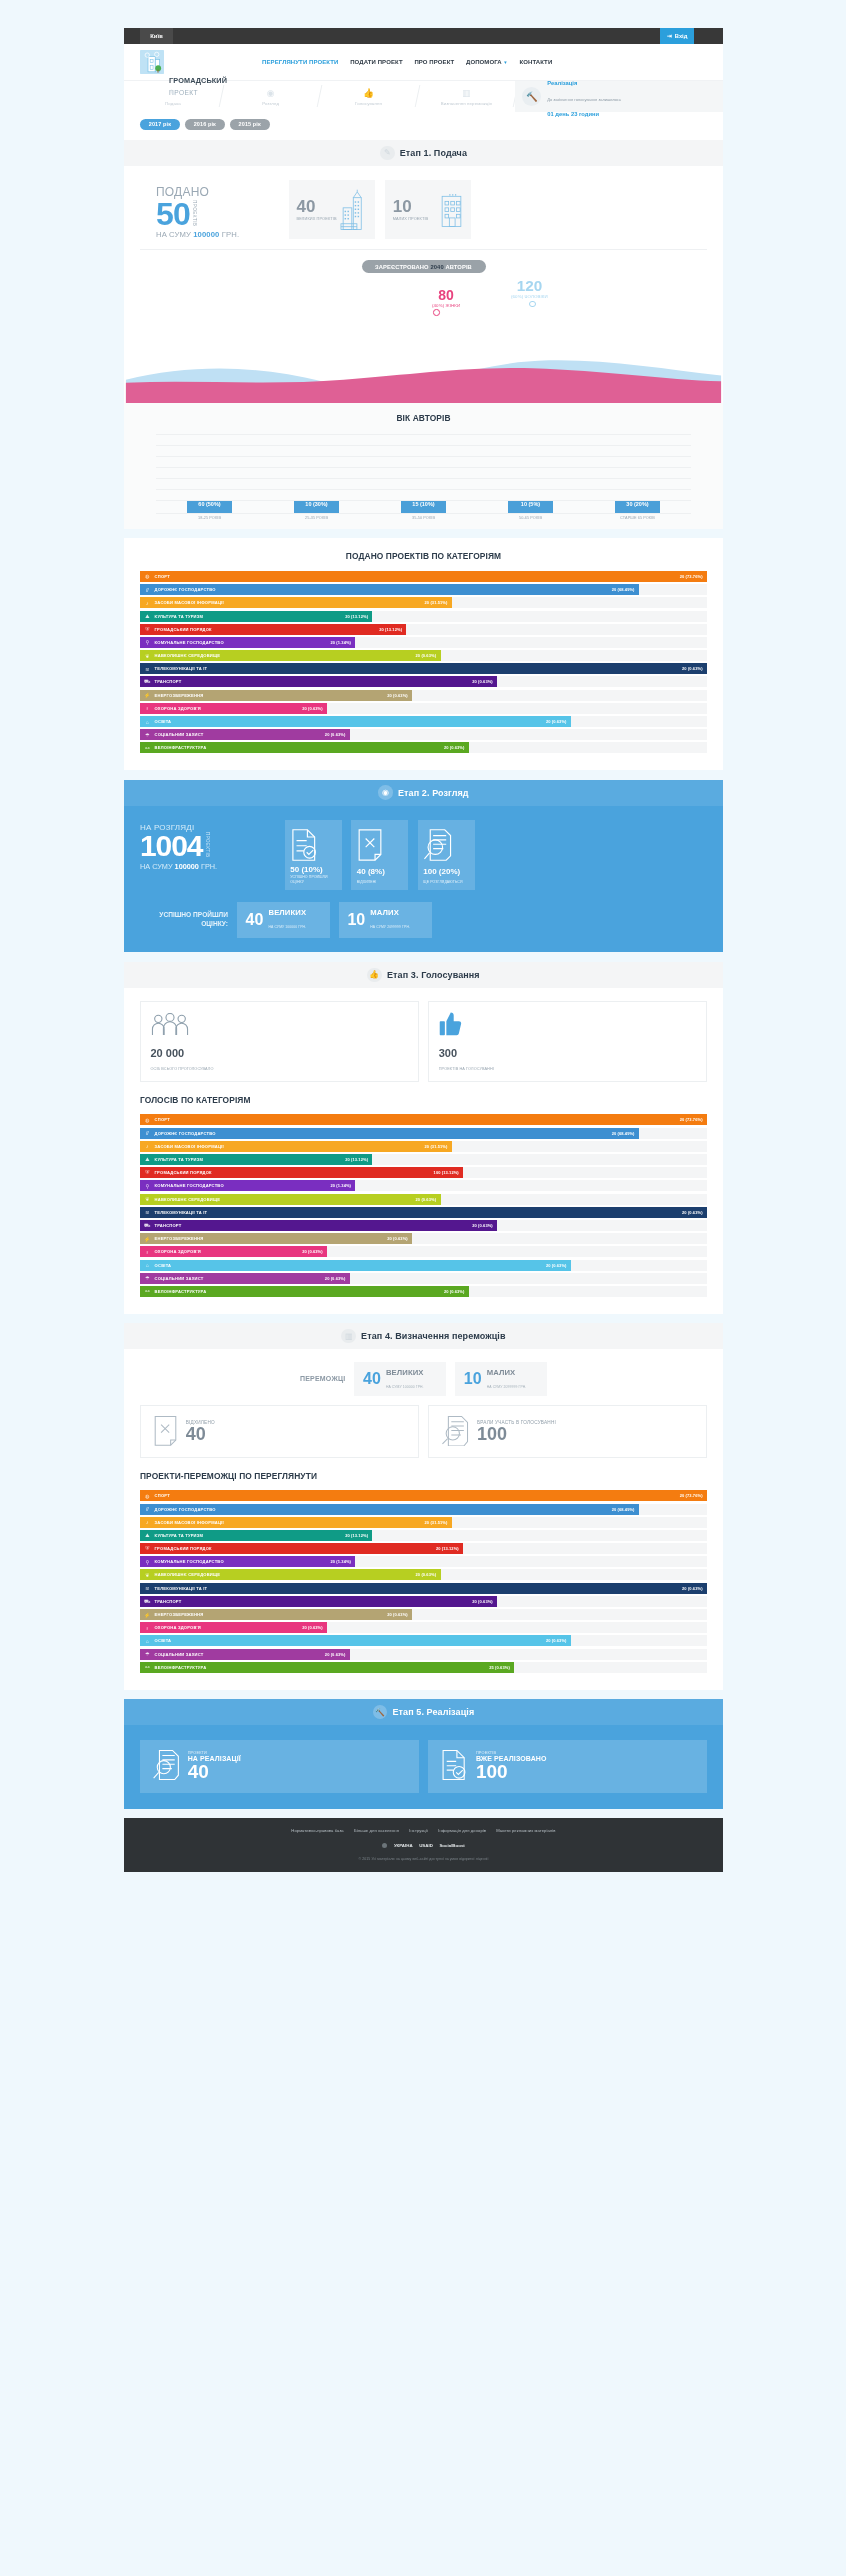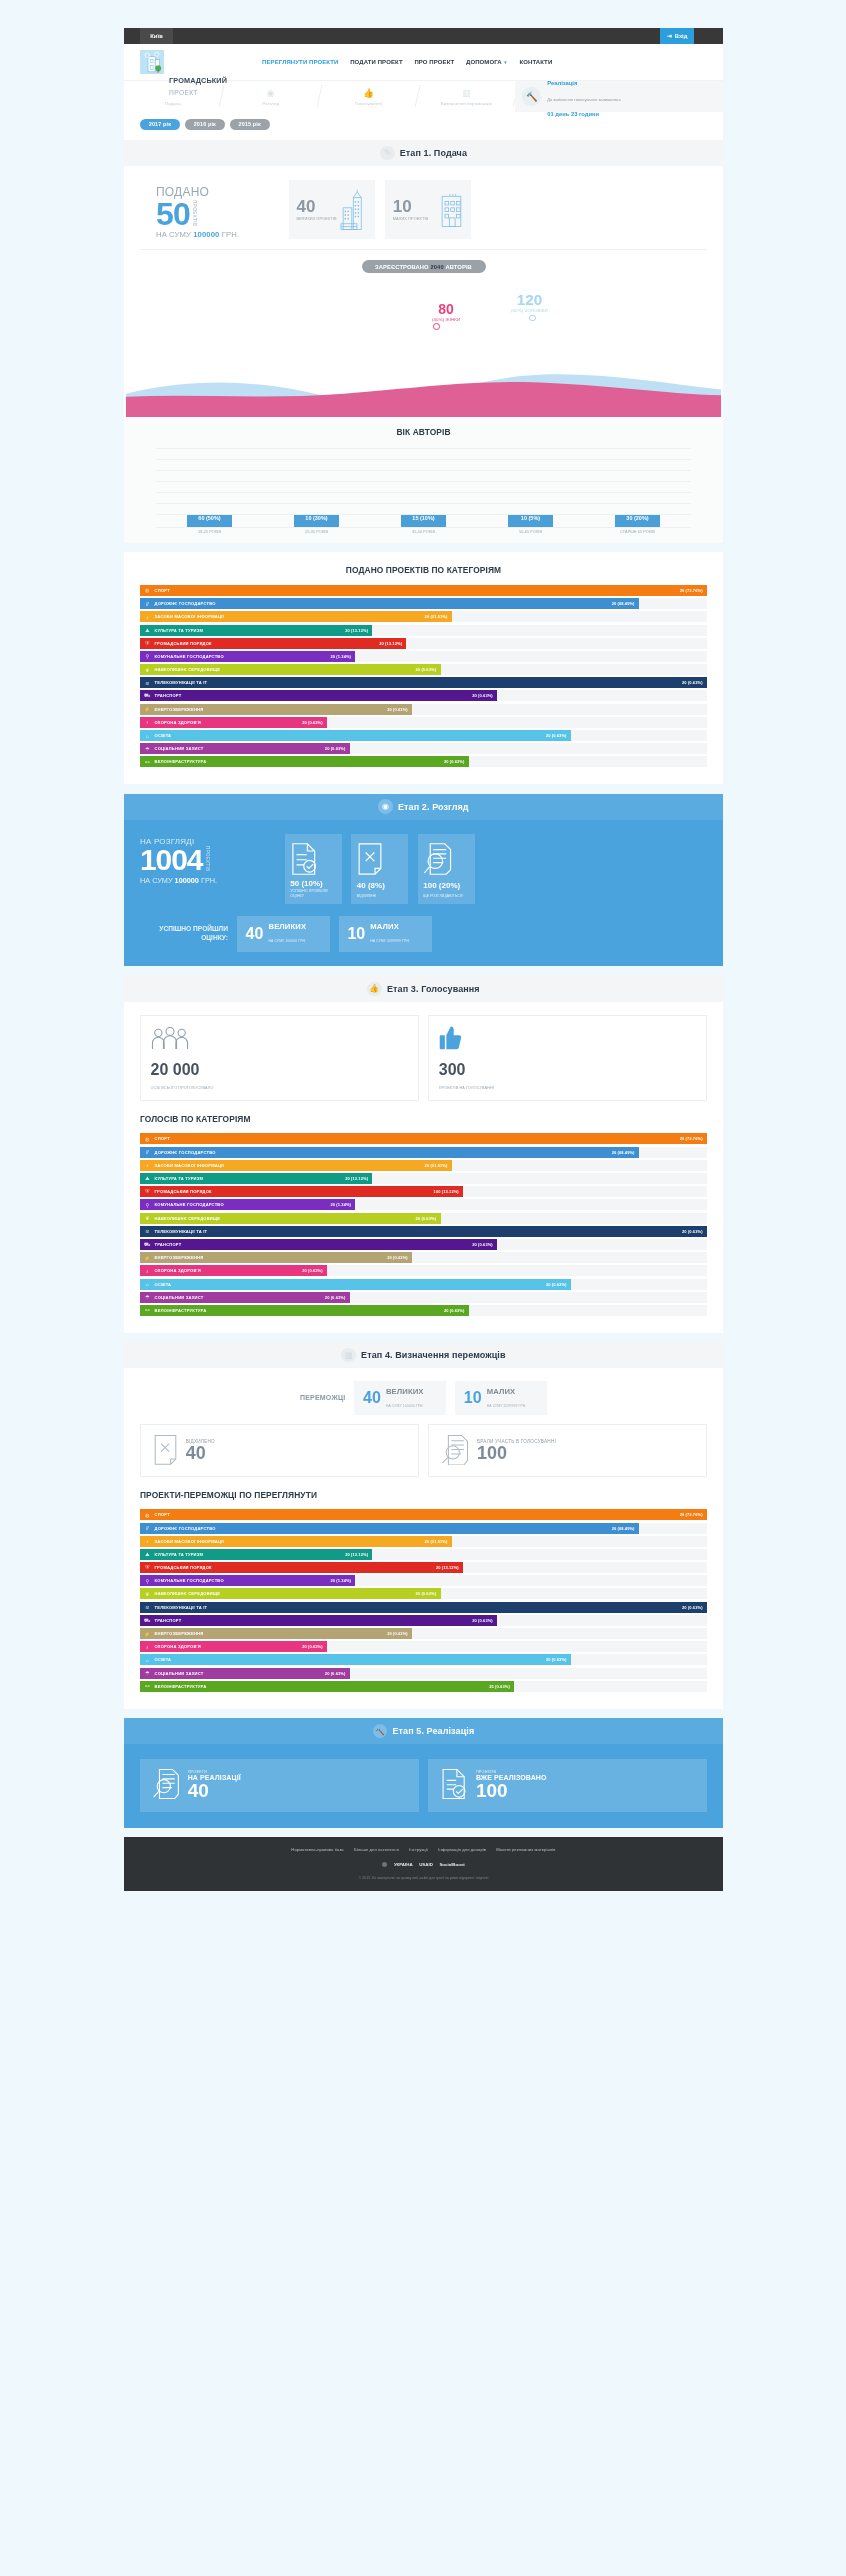--- a/index.html
+++ b/index.html
@@ -129,21 +129,21 @@
 
   
   .divider { height: 0.7px; background: #eef0f2; margin: 10.2px 16px 0; }
   .authors-wrap { position: relative; padding-top: 10.2px; }
   .reg-pill {
     display: block; width: 124px; margin: 0 auto; background: #9aa2a8; color: #fff;
     border-radius: 14.6px; text-align: center; font-size: 5.8px; font-weight: bold;
     padding: 3.6px 0; letter-spacing: 0.1px;
   }
   .reg-pill b { color: #2c3b4a; }
-  .gender-area { position: relative; height: 67px; margin-top: 19px; }
+  .gender-area { position: relative; height: 67px; margin-top: 5px; }
   .gen-label { position: absolute; text-align: center; }
   .gen-label .gn { font-weight: bold; line-height: 1; }
   .gen-label .gl { font-size: 4.4px; letter-spacing: 0.1px; margin-top: 0.7px; }
   .gen-women { left: 292px; top: 10.2px; color: #e8437f; }
   .gen-women .gn { font-size: 14px; }
   .gen-men { left: 371px; top: 0px; color: #a6d6f0; }
   .gen-men .gn { font-size: 15.3px; }
   .gen-dot {
     position: absolute; width: 6.6px; height: 6.6px; border-radius: 50%; background: #fff;
   }
@@ -231,21 +231,21 @@
   .passcard .pt .p1 { font-size: 7.7px; font-weight: bold; color: #fff; letter-spacing: 0.1px; }
   .passcard .pt .p2 { font-size: 3.4px; color: #e0f0fa; letter-spacing: 0.1px; }
 
   
   .votecards { display: flex; gap: 9.5px; padding: 13px 16px 0; }
   .votecard {
     flex: 1; border: 0.7px solid #eceff1; background: #fff; padding: 9.5px 9.5px 8.8px;
     display: flex; flex-direction: column; gap: 11.7px; min-height: 58px;
   }
   .votecard .vi { height: 25px; display: flex; align-items: flex-end; }
-  .votecard .vn { font-size: 16px; font-weight: bold; color: #47525d; line-height: 1; }
+  .votecard .vn { font-size: 11px; font-weight: bold; color: #47525d; line-height: 1; }
   .votecard .vl { font-size: 3.8px; color: #9aa7b2; letter-spacing: 0.1px; margin-top: 2.2px; }
 
   
   .winrow { display: flex; align-items: center; gap: 8.8px; justify-content: center; padding: 13px 16px 0; }
   .winlabel { font-size: 7px; font-weight: bold; color: #8b98a4; letter-spacing: 0.2px; }
   .wincard {
     background: #f5f6f7; display: flex; align-items: center; gap: 5.1px; padding: 5.8px 10.2px 5.8px 8.8px; min-width: 92px;
   }
   .wincard .pn { font-size: 16px; font-weight: bold; color: #4aa3dd; line-height: 1; }
   .wincard .p1 { font-size: 7.7px; font-weight: bold; color: #7e8b97; letter-spacing: 0.1px; }

